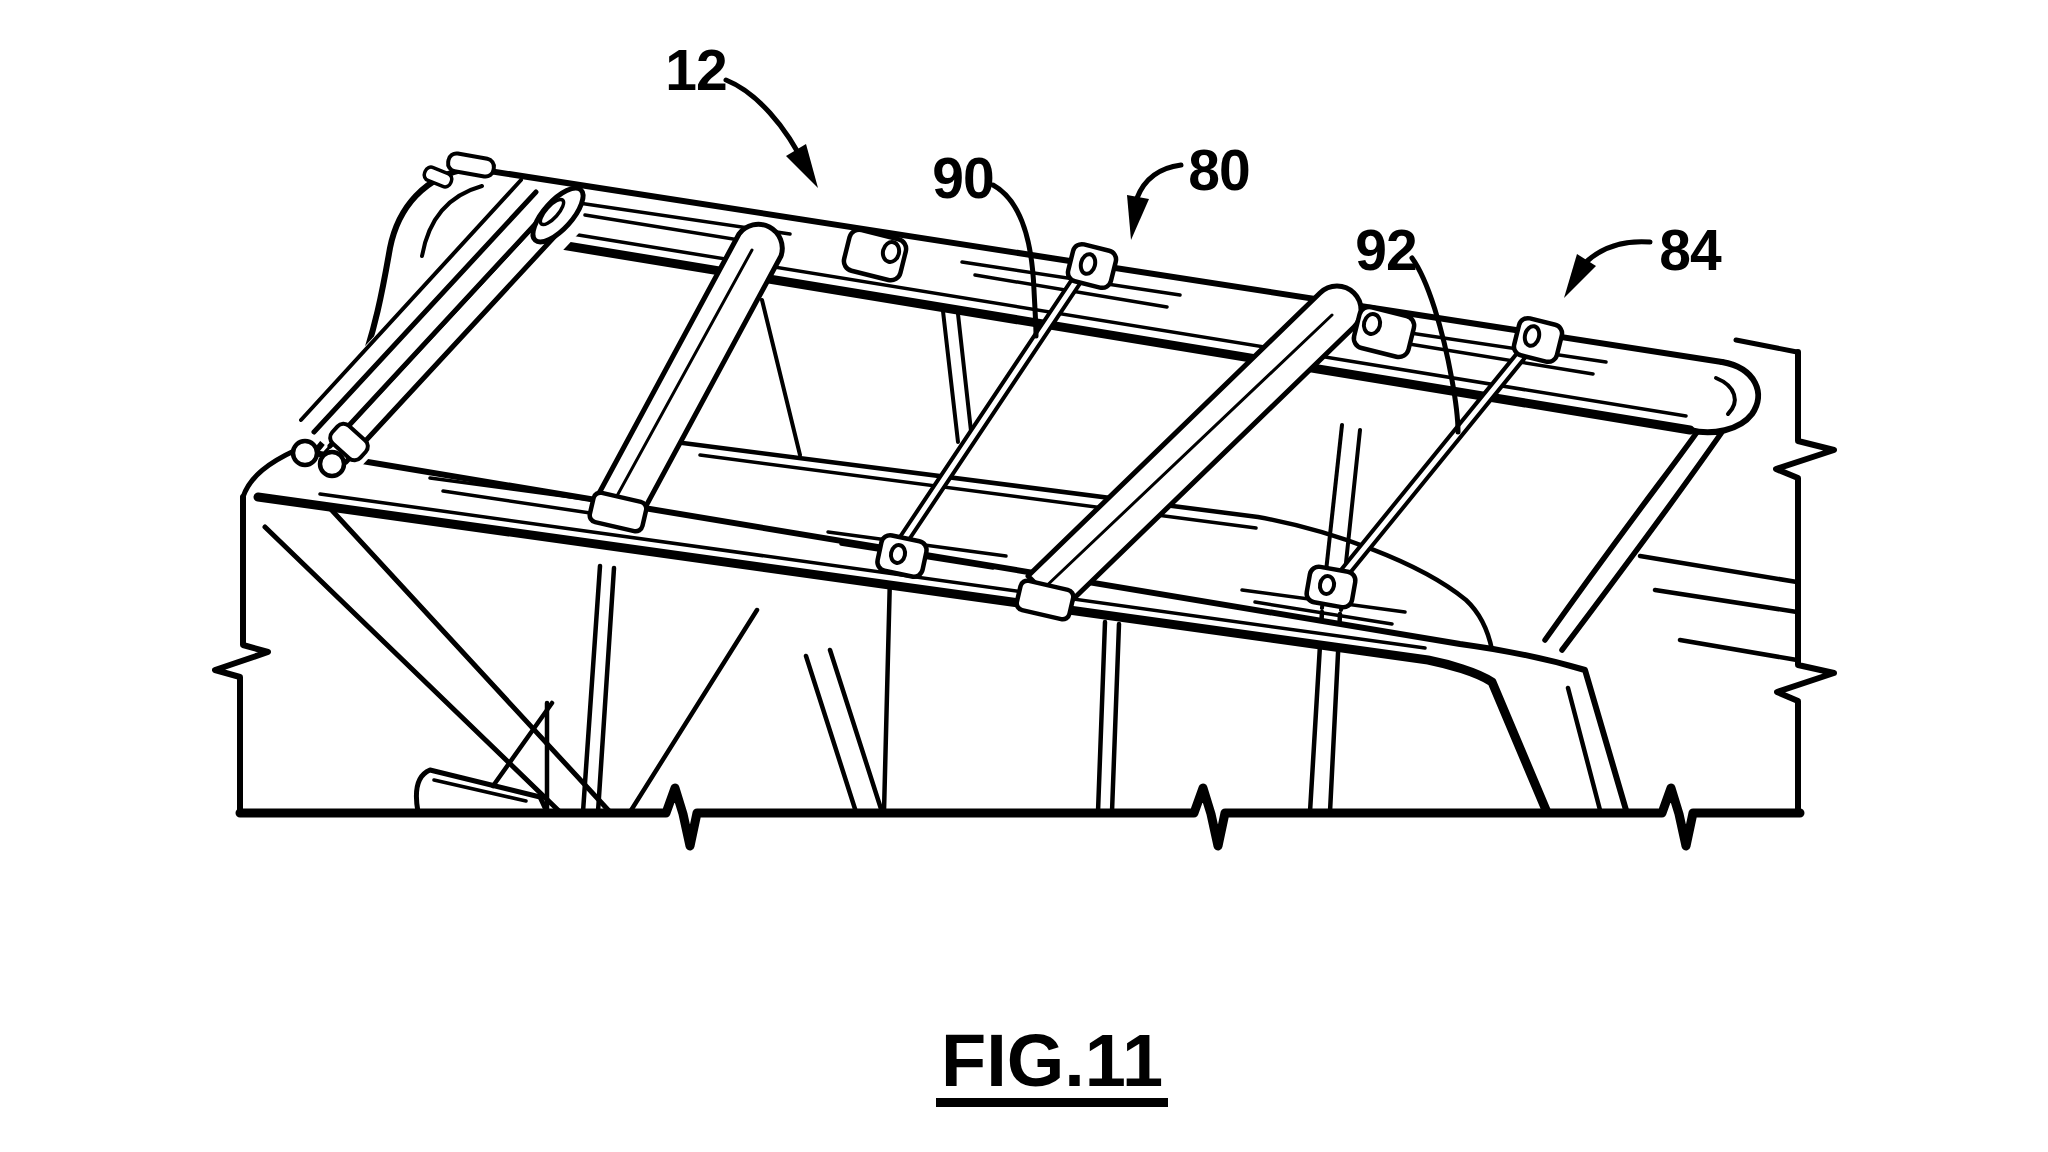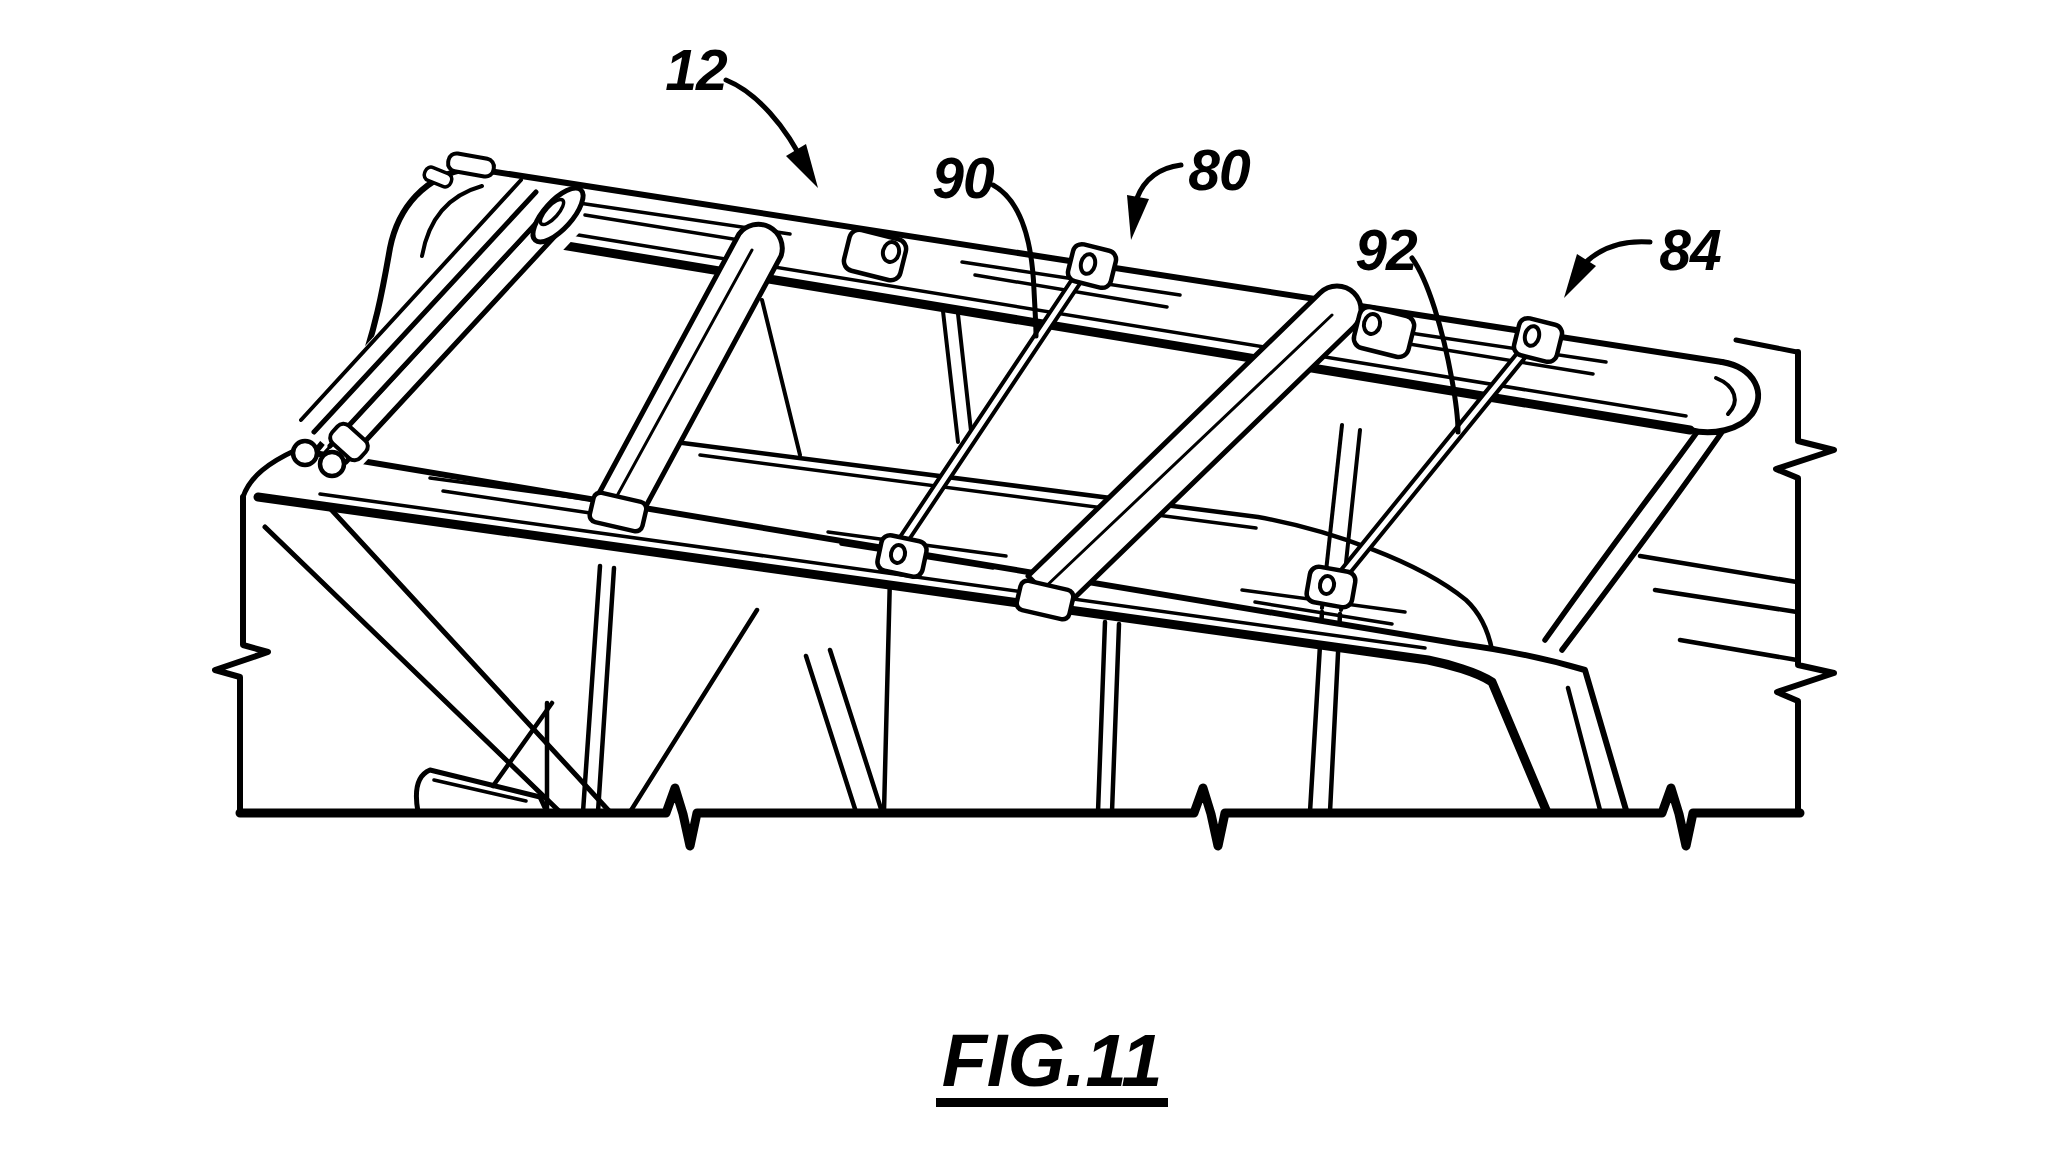--- a/index.html
+++ b/index.html
@@ -1,17 +1,17 @@
 <!DOCTYPE html>
 <html style="--ink: #000000; --paper: #ffffff;"><head>
 <meta charset="utf-8">
 <style>
   html,body{margin:0;padding:0;background:#fff;}
   .page{position:relative;width:2048px;height:1140px;background:var(--paper,#ffffff);overflow:hidden;
-        font-family:"Liberation Sans",sans-serif;font-style:italic;}
+        font-family:"Liberation Sans",sans-serif;}
   svg{display:block;}
   .ref-label{font-family:"Liberation Sans",sans-serif;font-size:57px;font-weight:600;
              letter-spacing:-1px;fill:var(--ink,#000);}
   .caption{font-family:"Liberation Sans",sans-serif;font-size:74px;font-weight:800;
            letter-spacing:0px;fill:var(--ink,#000);}
   .ln{fill:none;stroke:var(--ink,#000);stroke-linecap:round;stroke-linejoin:round;}
   .fillwhite{fill:#ffffff;}
 </style>
 </head>
 <body>

